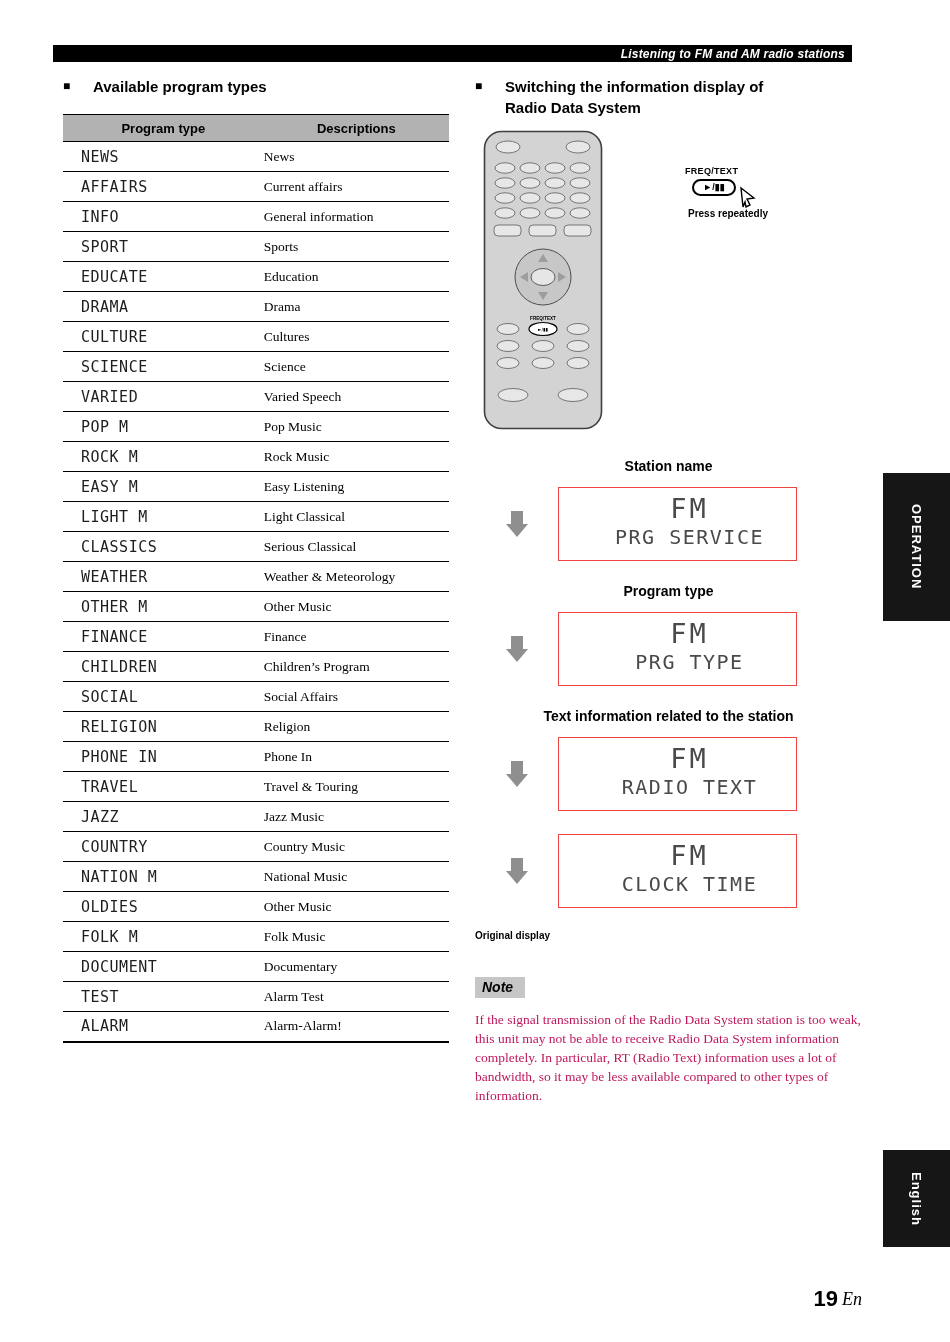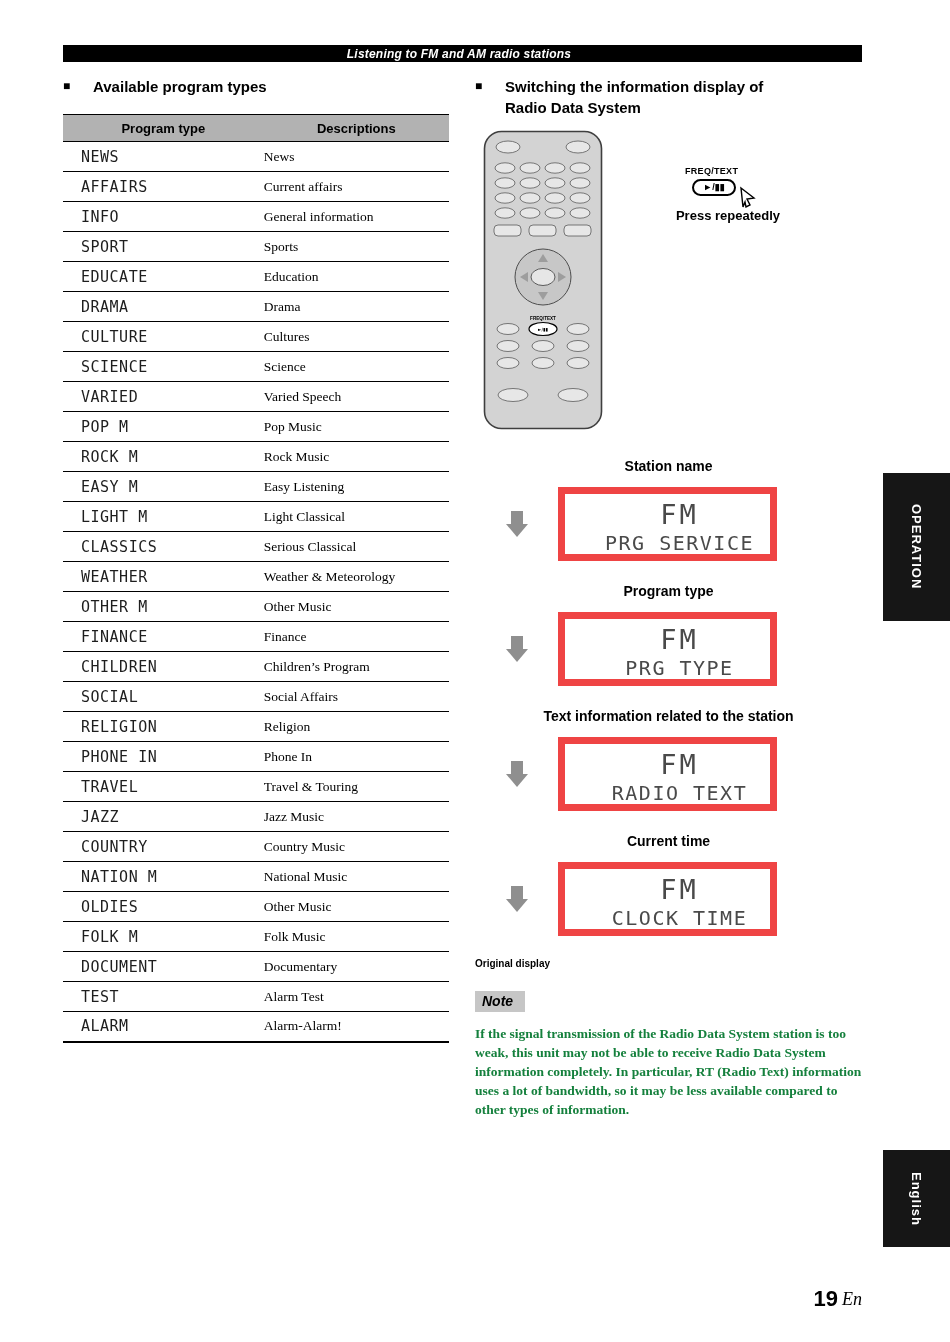--- a/index.html
+++ b/index.html
@@ -5,22 +5,22 @@
   * { margin:0; padding:0; box-sizing:border-box; }
   html,body { background:#ffffff; }
   body { font-family:"Liberation Sans", sans-serif; }
   .page {
     position:relative; width:950px; height:1342px; margin:0 auto;
     background:#fff; overflow:hidden;
   }
 
   
   .banner {
-    position:absolute; left:63px; top:45px; width:799px; height:17px;
-    background:#000; color:#fff; display:flex; align-items:center; justify-content:center;
+    position:absolute; left:53px; top:45px; width:799px; height:17px;
+    background:#000; color:#fff; display:flex; align-items:center; justify-content:flex-end;
     padding-right:7px;
   }
   .banner span { font-size:12px; font-weight:bold; font-style:italic; letter-spacing:0.2px; }
 
   
   .left-col { position:absolute; left:63px; top:76px; width:386px; }
   .right-col { position:absolute; left:475px; top:76px; width:387px; }
 
   .section-heading { display:flex; align-items:flex-start; font-weight:bold; font-size:15px; color:#000; }
   .section-heading .bullet { width:30px; flex:none; font-size:12px; line-height:21px; }
@@ -46,55 +46,55 @@
   .remote-wrap { position:relative; margin-top:12px; margin-bottom:28px; height:300px; }
   .remote-svg { position:absolute; left:8px; top:0; }
   .callout { position:absolute; left:178px; top:36px; width:150px; text-align:center; }
   .callout .freq-label { font-size:9px; font-weight:bold; letter-spacing:0.3px; text-align:left; padding-left:32px; }
   .pill {
     display:inline-block; border:2px solid #000; border-radius:10px;
     padding:1px 9px 2px 9px; font-size:9px; font-weight:bold; margin-top:2px;
     background:#fff; position:relative; left:-14px;
   }
   .cursor-svg { position:absolute; left:84px; top:18px; }
-  .press-label { font-size:13px; font-weight:bold; margin-top:12px; white-space:nowrap; }
+  .press-label { font-size:10px; font-weight:bold; margin-top:12px; white-space:nowrap; }
 
   
   .display-section { margin-bottom:21px;text-align:center; }
   .display-heading { font-size:14px; font-weight:bold; height:18px; margin-bottom:10px; }
   .display-row { display:flex; align-items:center; height:76px; }
   .block-arrow { position:relative; width:22px; flex:none; margin-left:31px; margin-right:30px; height:27px; }
   .block-arrow .shaft { position:absolute; left:5px; top:0; width:12px; height:13px; background:#8f8f8f; }
   .block-arrow .head {
     position:absolute; left:0; top:13px; width:0; height:0;
     border-left:11px solid transparent; border-right:11px solid transparent;
     border-top:13px solid #8f8f8f;
   }
   .lcd-box {
-    width:219px; height:74px; border:7px solid #ef4444; background:#fff;
+    width:239px; height:74px; border:1px solid #ef4444; background:#fff;
     padding:6px 0 0 24px;
   }
   .lcd-line1 {
     font-family:"DejaVu Sans Mono", monospace; font-size:27px; line-height:30px;
     color:#4a4a4a; letter-spacing:3px;
   }
   .lcd-line2 {
     font-family:"DejaVu Sans Mono", monospace; font-size:20px; line-height:26px;
     color:#4a4a4a; letter-spacing:1.5px;
   }
 
   .original-display { font-size:10px; font-weight:bold; }
 
   .note-label {
-    display:inline-block; margin-top:22px; background:#c6c6c6;
+    display:inline-block; margin-top:36px; background:#c6c6c6;
     font-size:14px; font-weight:bold; font-style:italic; padding:2px 12px 3px 7px;
   }
   .note-text {
     margin-top:12px; font-family:"Liberation Serif", serif; font-size:13.5px;
-    line-height:19px; color:#15803d; width:387px;font-weight:bold;
+    line-height:19px; color:#be185d; width:387px;
   }
 
   
   .side-tab {
     position:absolute; right:0; width:67px; background:#161616; color:#fff;
     display:flex; align-items:center; justify-content:center;
   }
   .side-tab span {
     writing-mode:vertical-rl; font-weight:bold; font-size:13px; letter-spacing:1px;
   }
@@ -398,21 +398,20 @@
               <div class="head"></div>
         </div>
         <div class="lcd-box">
           <div class="lcd-line1">FM</div>
           <div class="lcd-line2">RADIO TEXT</div>
         </div>
       </div>
     </div>
 
     <div class="display-section">
-      <div class="display-heading">Current time</div>
       <div class="display-row">
         <div class="block-arrow">
           <div class="shaft"></div>
               <div class="head"></div>
         </div>
         <div class="lcd-box">
           <div class="lcd-line1">FM</div>
           <div class="lcd-line2">CLOCK TIME</div>
         </div>
       </div>

